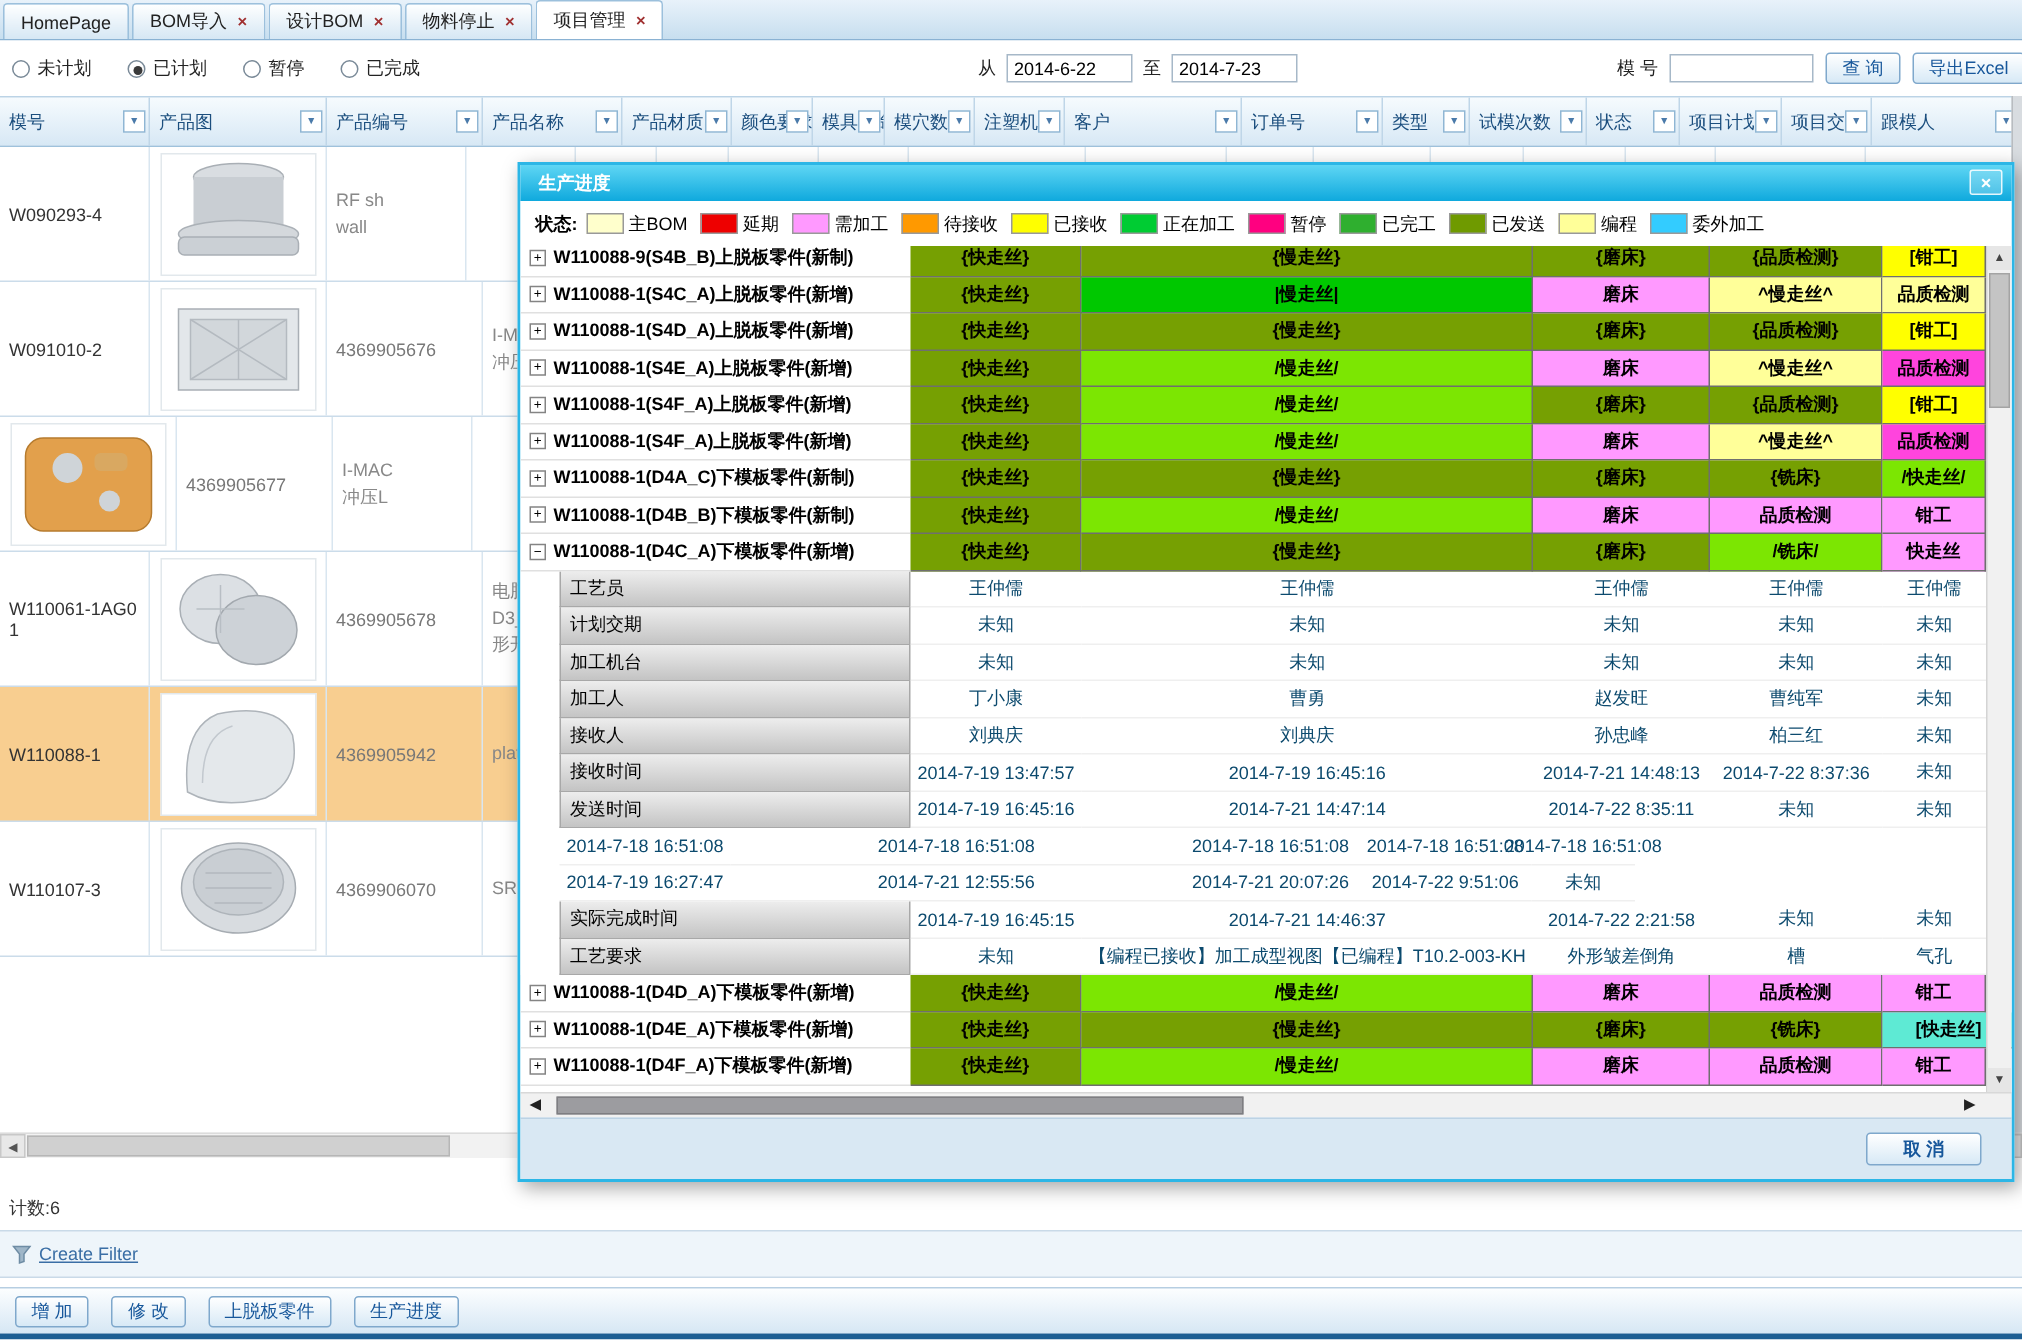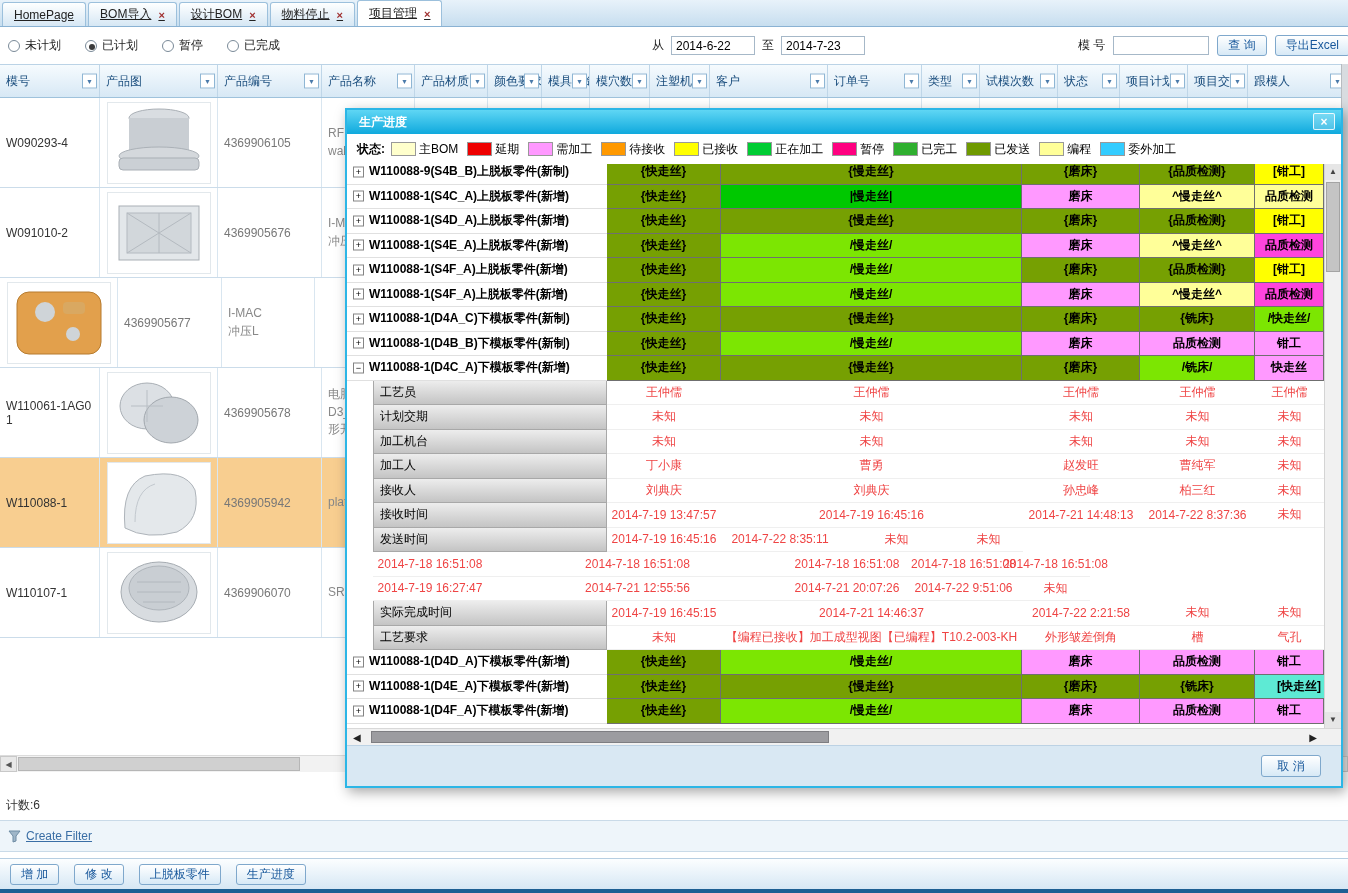--- a/index.html
+++ b/index.html
@@ -5,21 +5,21 @@
   * { margin:0; padding:0; box-sizing:border-box; }
   html,body { width:1348px; height:893px; overflow:hidden; }
   body { position:relative; font-family:"Liberation Sans","DejaVu Sans",sans-serif; font-size:12px; background:#fff; color:#222; }
 
   
   .tabbar { position:absolute; left:0; top:0; width:1348px; height:27px;
     background:linear-gradient(#E8F2FA,#C7DEEF); border-bottom:1px solid #8AB2D3;
     display:flex; align-items:flex-end; padding-left:2px; }
   .tab { height:24px; display:flex; align-items:center; padding:0 11px; margin-right:2px;
     border:1px solid #9CC0DC; border-bottom:none; border-radius:3px 3px 0 0;
-    background:linear-gradient(#FEFFFF,#D6E7F4); color:#222; white-space:nowrap;text-decoration:underline; }
+    background:linear-gradient(#FEFFFF,#D6E7F4); color:#222; white-space:nowrap; }
   .tab.active { background:#FFFFFF; height:26px; }
   .tab .close { color:#A03030; margin-left:7px; font-weight:bold; font-size:11px; }
 
   
   .filterbar { position:absolute; top:27px; left:0; width:1348px; height:37px; background:#fff; }
   .radios { position:absolute; left:8px; top:0; height:37px; display:flex; align-items:center; gap:24px; }
   .radio { display:flex; align-items:center; gap:5px; }
   .rdot { width:12px; height:12px; border-radius:50%; border:1px solid #7A8A98; background:#fff; position:relative; }
   .rdot.checked::after { content:""; position:absolute; left:3px; top:3px; width:6px; height:6px; border-radius:50%; background:#3A3A3A; }
   .dategroup { position:absolute; left:652px; top:0; height:37px; display:flex; align-items:center; gap:7px; }
@@ -86,30 +86,30 @@
   .expicon { position:absolute; left:6px; top:50%; transform:translateY(-50%); width:11px; height:11px;
     border:1px solid #848484; background:#fff; font-size:9px; line-height:9px; text-align:center;
     color:#000; font-weight:normal; }
   .ccell { flex:none; display:flex; align-items:center; justify-content:center; font-weight:bold; color:#000;
     overflow:hidden; white-space:nowrap; border-right:1px solid #6F6F6F; border-bottom:1px solid #6F6F6F; }
   .drow { display:flex; height:24.5px; }
   .dspacer { width:26px; flex:none; background:#fff; }
   .dlabel { width:234px; flex:none; background:linear-gradient(#EDEDED,#C4C4C4); border:1px solid #A8A8A8;
     border-top:none; display:flex; align-items:center; padding-left:6px; color:#000; white-space:nowrap; overflow:hidden; }
   .dval { flex:none; display:flex; align-items:center; justify-content:center; white-space:nowrap;
-    border-bottom:1px solid #EFEFEF; color:#ef4444; }
+    border-bottom:1px solid #EFEFEF; color:#0c4a6e; }
   .mvscroll { position:absolute; right:0; top:0; width:17px; height:564px; background:#F1F1F1; border-left:1px solid #D4D4D4; }
   .varrow { position:absolute; left:0; width:100%; height:16px; line-height:16px; font-size:8px; color:#444;
     background:#E6E6E6; text-align:center; }
   .vthumb { position:absolute; left:1px; top:18px; width:14px; height:90px; background:#C4C4C4; border:1px solid #A4A4A4; }
   .mhscroll { height:17px; background:#F1F1F1; border-top:1px solid #D8D8D8; position:relative; }
   .marrow { position:absolute; top:50%; transform:translateY(-50%); font-size:10px; color:#222; }
   .mhthumb { position:absolute; left:24px; top:2px; width:458px; height:12px; background:#9C9CA0; border:1px solid #7E7E82; }
   .mfooter { height:41px; background:#D9E8F3; border-top:1px solid #BCD2E4; position:relative; }
-  .cancel { position:absolute; right:20px; top:9px; width:60px; height:22px; justify-content:center; }
+  .cancel { position:absolute; right:20px; top:9px; width:77px; height:22px; justify-content:center;font-weight:bold; }
 </style>
 </head>
 <body>
 
 <div class="tabbar">
     <div class="tab">
       <span>HomePage</span>
     </div>
     <div class="tab">
       <span>BOM导入</span>
@@ -238,21 +238,20 @@
       <div class="tcell imgcell" style="width: 118px;">
         <div class="imgbox">
           <svg width="96" height="78" viewBox="0 0 96 78">
             <ellipse cx="48" cy="14" rx="30" ry="9" fill="#D9DDE1" stroke="#A9AFB5"></ellipse>
             <rect x="18" y="14" width="60" height="34" fill="#C9CED3"></rect>
             <ellipse cx="48" cy="52" rx="40" ry="9" fill="#D4D8DC" stroke="#ABB1B7"></ellipse>
             <rect x="8" y="54" width="80" height="12" rx="4" fill="#CBD0D5" stroke="#A9AFB5"></rect>
           </svg>
         </div>
       </div>
-      <div class="tcell prodno" style="width: 104px;">4369906105</div>
       <div class="tcell prodname" style="width: 93px;">RF sh
 wall</div>
       <div class="tcell" style="width: 73px;"></div>
       <div class="tcell" style="width: 54px;"></div>
       <div class="tcell" style="width: 48px;"></div>
       <div class="tcell" style="width: 60px;"></div>
       <div class="tcell" style="width: 60px;"></div>
       <div class="tcell" style="width: 118px;"></div>
       <div class="tcell" style="width: 94px;"></div>
       <div class="tcell" style="width: 58px;"></div>
@@ -367,21 +366,21 @@
       <div class="tcell" style="width: 118px;"></div>
       <div class="tcell" style="width: 94px;"></div>
       <div class="tcell" style="width: 58px;"></div>
       <div class="tcell" style="width: 78px;"></div>
       <div class="tcell" style="width: 62px;"></div>
       <div class="tcell" style="width: 68px;"></div>
       <div class="tcell" style="width: 60px;"></div>
       <div class="tcell" style="width: 100px;"></div>
     </div>
     <div class="trow">
-      <div class="tcell moldno" style="width: 100px;">W110107-1</div>
+      <div class="tcell moldno" style="width: 100px;">W110107-3</div>
       <div class="tcell imgcell" style="width: 118px;">
         <div class="imgbox">
           <svg width="96" height="78" viewBox="0 0 96 78">
             <ellipse cx="48" cy="38" rx="38" ry="30" fill="#D8DCE0" stroke="#A6ACB2"></ellipse>
             <ellipse cx="48" cy="34" rx="30" ry="22" fill="#C9CED3" stroke="#AEB4BA"></ellipse>
             <path d="M26 28 H70 M26 38 H70 M32 48 H64" stroke="#B2B8BE" fill="none"></path>
           </svg>
         </div>
       </div>
       <div class="tcell prodno" style="width: 104px;">4369906070</div>
@@ -632,20 +631,21 @@
           <div class="dval" style="width: 114px;">2014-7-19 13:47:57</div>
           <div class="dval" style="width: 301px;">2014-7-19 16:45:16</div>
           <div class="dval" style="width: 118px;">2014-7-21 14:48:13</div>
           <div class="dval" style="width: 115px;">2014-7-22 8:37:36</div>
           <div class="dval" style="width: 69px;">未知</div>
         </div>
         <div class="drow">
           <div class="dspacer"></div>
           <div class="dlabel">发送时间</div>
           <div class="dval" style="width: 114px;">2014-7-19 16:45:16</div>
+          <div class="dval" style="width: 301px;">2014-7-21 14:47:14</div>
           <div class="dval" style="width: 118px;">2014-7-22 8:35:11</div>
           <div class="dval" style="width: 115px;">未知</div>
           <div class="dval" style="width: 69px;">未知</div>
         </div>
         <div class="drow">
           <div class="dspacer"></div>
           <div class="dval" style="width: 114px;">2014-7-18 16:51:08</div>
           <div class="dval" style="width: 301px;">2014-7-18 16:51:08</div>
           <div class="dval" style="width: 118px;">2014-7-18 16:51:08</div>
           <div class="dval" style="width: 115px;">2014-7-18 16:51:08</div>

